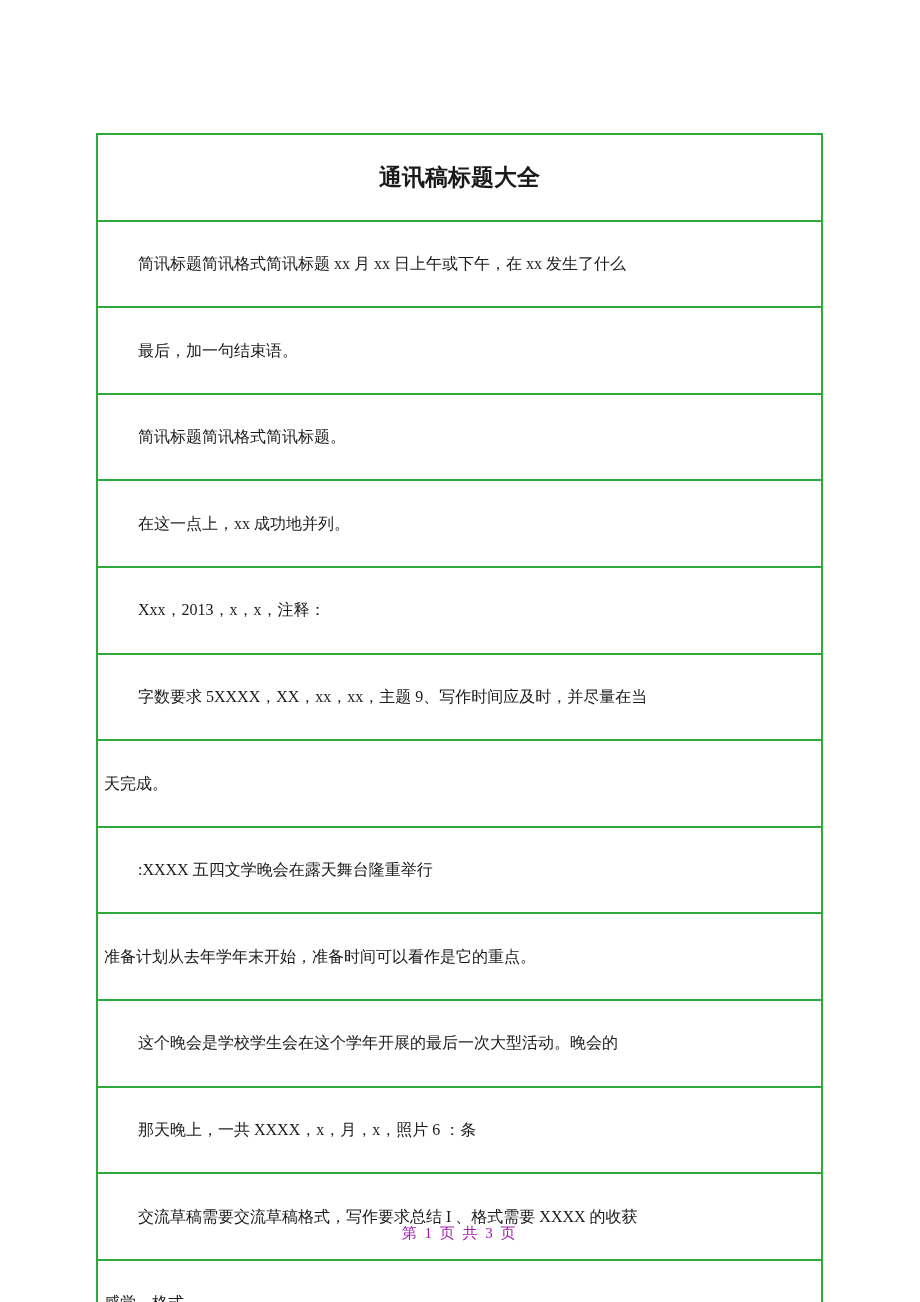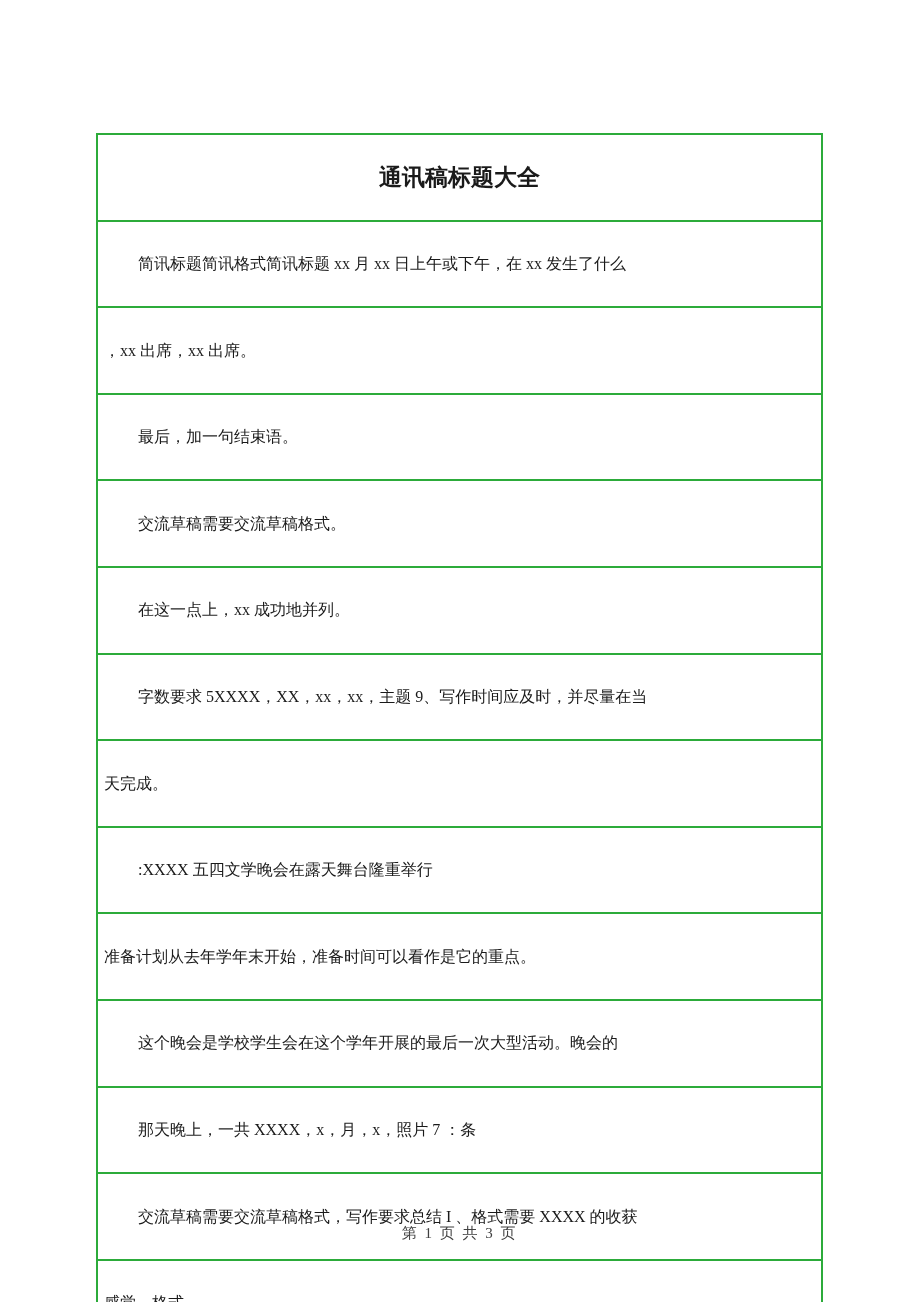--- a/index.html
+++ b/index.html
@@ -45,63 +45,63 @@
     font-size:23px;
     padding-left:4px;
   }
   .page-footer{
     position:absolute;
     left:96px;top:1224px;
     width:727px;
     text-align:center;
     font-size:15px;
     letter-spacing:2px;
-    color:#404040;
+    color:#a21caf;
   }
 </style>
 </head>
 <body>
 
 <div class="doc-table">
   <div class="doc-row title-row">
     <span>通讯稿标题大全</span>
   </div>
 
 <div class="doc-row indent">
     <span>简讯标题简讯格式简讯标题 xx 月 xx 日上午或下午，在 xx 发生了什么</span>
   </div>
-    <div class="doc-row">
-    <span>，xx 出席，xx 出席。</span>
-  </div>
     <div class="doc-row indent">
     <span>最后，加一句结束语。</span>
   </div>
     <div class="doc-row indent">
-    <span>交流草稿需要交流草稿格式。</span>
+    <span>简讯标题简讯格式简讯标题。</span>
   </div>
     <div class="doc-row indent">
     <span>在这一点上，xx 成功地并列。</span>
+  </div>
+    <div class="doc-row indent">
+    <span>Xxx，2013，x，x，注释：</span>
   </div>
     <div class="doc-row indent">
     <span>字数要求 5XXXX，XX，xx，xx，主题 9、写作时间应及时，并尽量在当</span>
   </div>
     <div class="doc-row">
     <span>天完成。</span>
   </div>
     <div class="doc-row indent">
     <span>:XXXX 五四文学晚会在露天舞台隆重举行</span>
   </div>
     <div class="doc-row">
     <span>准备计划从去年学年末开始，准备时间可以看作是它的重点。</span>
   </div>
     <div class="doc-row indent">
     <span>这个晚会是学校学生会在这个学年开展的最后一次大型活动。晚会的</span>
   </div>
     <div class="doc-row indent">
-    <span>那天晚上，一共 XXXX，x，月，x，照片 7 ：条</span>
+    <span>那天晚上，一共 XXXX，x，月，x，照片 6 ：条</span>
   </div>
     <div class="doc-row indent">
     <span>交流草稿需要交流草稿格式，写作要求总结 I 、格式需要 XXXX 的收获</span>
   </div>
     <div class="doc-row">
     <span>感觉。格式</span>
   </div>
     <div class="doc-row">
     <span>育和娱乐功能。</span>
   </div>

